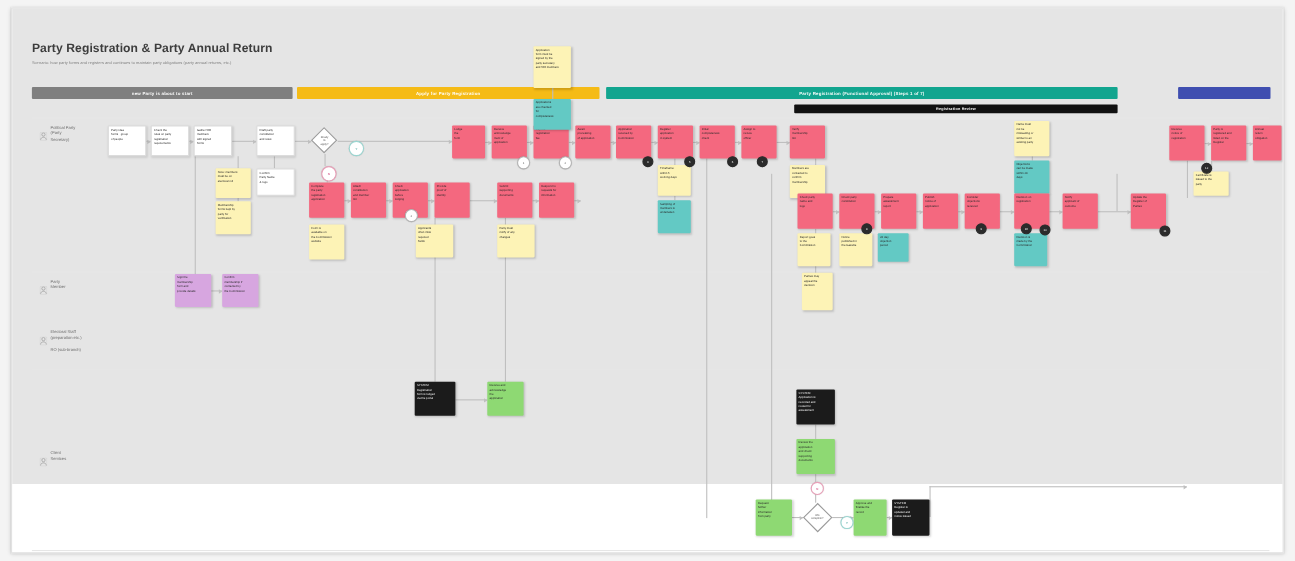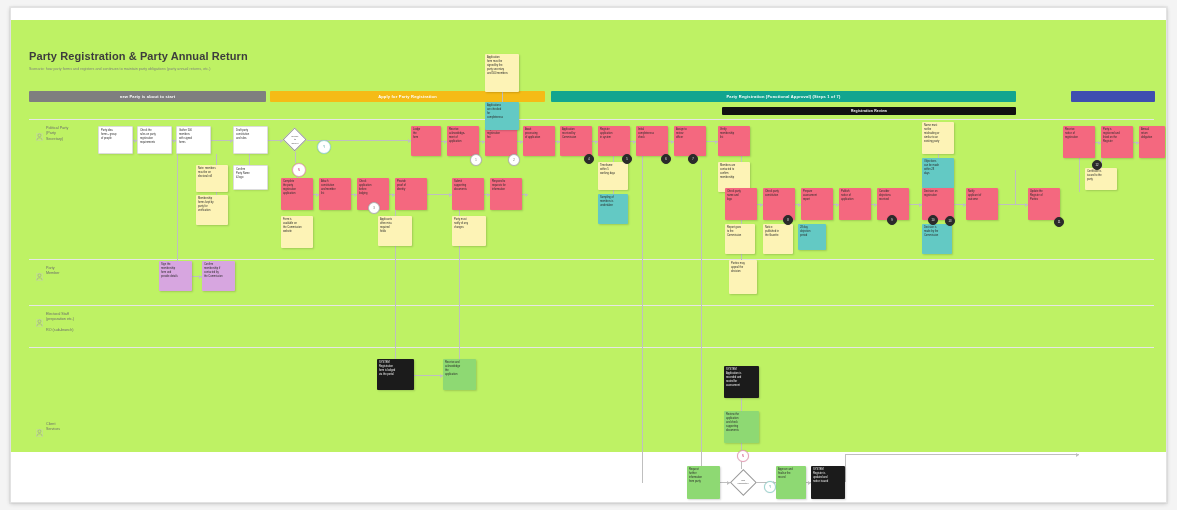--- a/index.html
+++ b/index.html
@@ -20,23 +20,23 @@
     position: absolute;
     left: 10px; top: 7px;
     width: 1157px; height: 496px;
     background: #ffffff;
     border: 1px solid #e2e2e2;
     box-shadow: 0 1px 4px rgba(0,0,0,.18), 0 0 0 1px rgba(0,0,0,.03);
     overflow: hidden;
   }
   #canvas {
     position: absolute;
-    left: 0; top: 12px;
+    left: 0; top: 0;
     width: 1157px; height: 432px;
-    background: #bef264;
+    background: #e5e5e5;
   }
   
   .board-title {
     position: absolute; left: 18px; top: 30px;
     font-size: 11px; font-weight: bold; color: #3d3d3d;
     letter-spacing: .1px; white-space: nowrap;
   }
   .board-subtitle {
     position: absolute; left: 18px; top: 47px;
     font-size: 3.6px; color: #7d7d7d;

